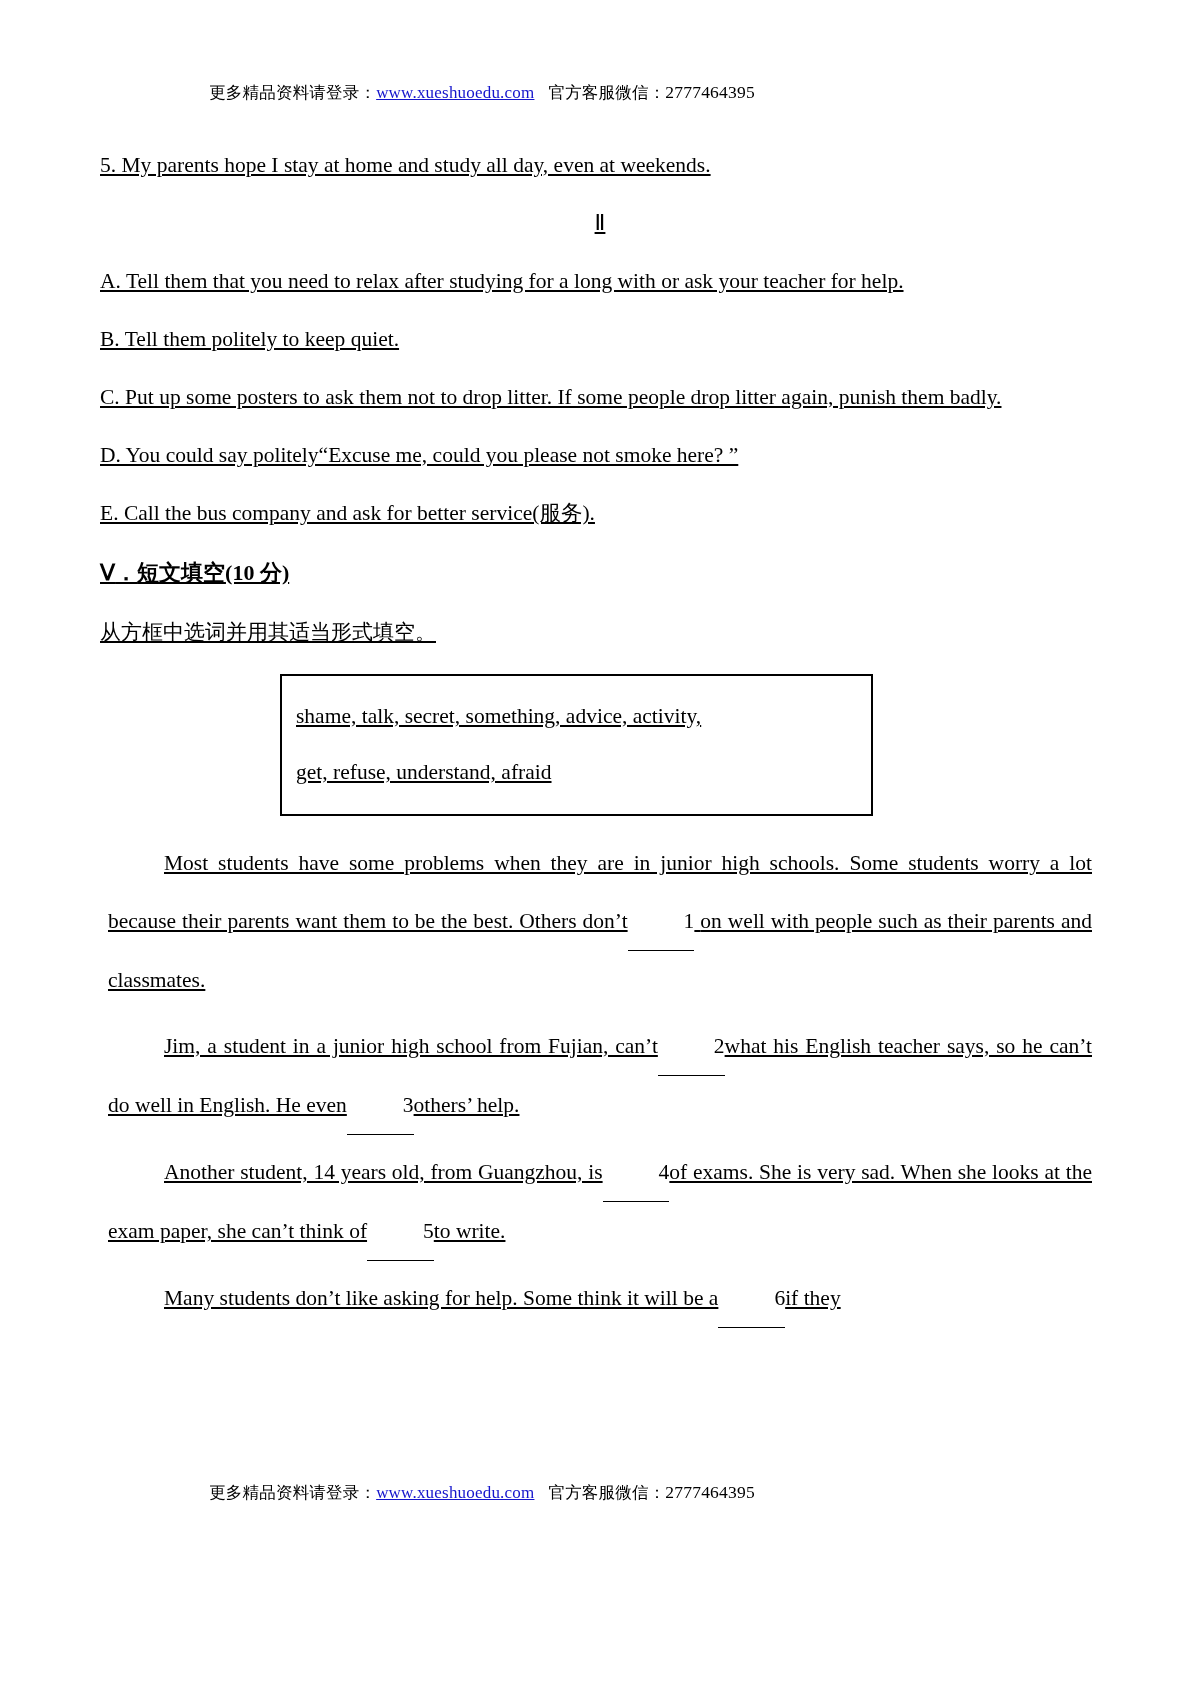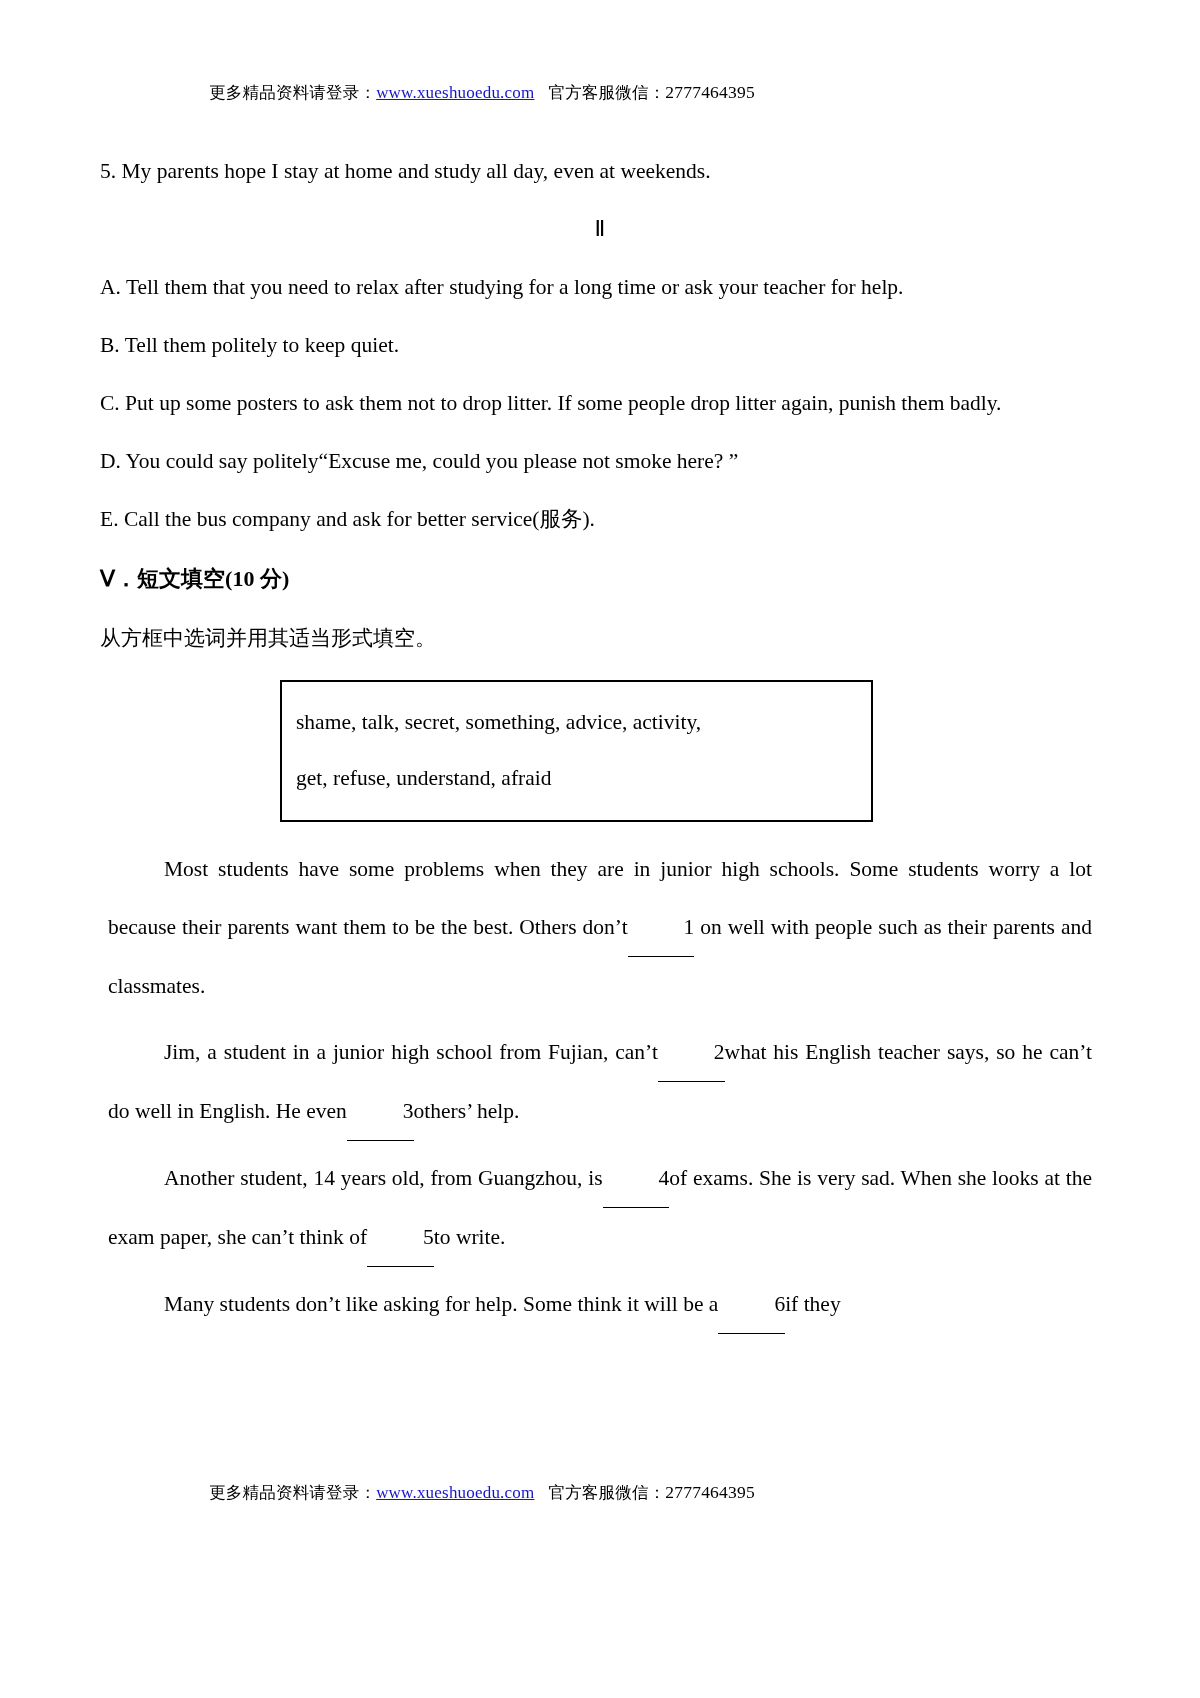--- a/index.html
+++ b/index.html
@@ -45,22 +45,23 @@
     font-family: "DejaVu Sans", sans-serif;
     font-size: 16.5px;
     margin-left: 14px;
   }
   .runhead .num { font-family: "Liberation Serif", serif; font-size: 17.5px; }
 
   
   .content {
     position: absolute;
     left: 100px;
-    top: 142px;
+    top: 136px;
     width: 1000px;
+    text-decoration: underline;
   }
   p.line {
     margin: 0 0 0 0;
     font-size: 21.5px;
     line-height: 58px;
     white-space: nowrap;
   }
   p.wrap {
     margin: 0;
     font-size: 21.5px;
@@ -138,21 +139,21 @@
   <div class="runhead top">
     <span class="cn">更多精品资料请登录：</span><span class="url">www.xueshuoedu.com</span><span class="mid">官方客服微信：</span><span class="num">2777464395</span>
   </div>
 
   <div class="content">
 
     <p class="line">5. My parents hope I stay at home and study all day, even at weekends.</p>
 
     <p class="roman-center">Ⅱ</p>
 
-    <p class="wrap">A. Tell them that you need to relax after studying for a long time or ask your teacher for help.</p>
+    <p class="wrap">A. Tell them that you need to relax after studying for a long with or ask your teacher for help.</p>
     <p class="wrap">B. Tell them politely to keep quiet.</p>
     <p class="wrap">C. Put up some posters to ask them not to drop litter. If some people drop litter again, punish them badly.</p>
     <p class="wrap">D. You could say politely“Excuse me, could you please not smoke here? ”</p>
     <p class="wrap">E. Call the bus company and ask for better service(服务).</p>
 
 
     <p class="section-title">
       <span class="rn">Ⅴ</span><span>．</span><span>短文填空</span><span class="rn">(10 分)</span>
     </p>
 

